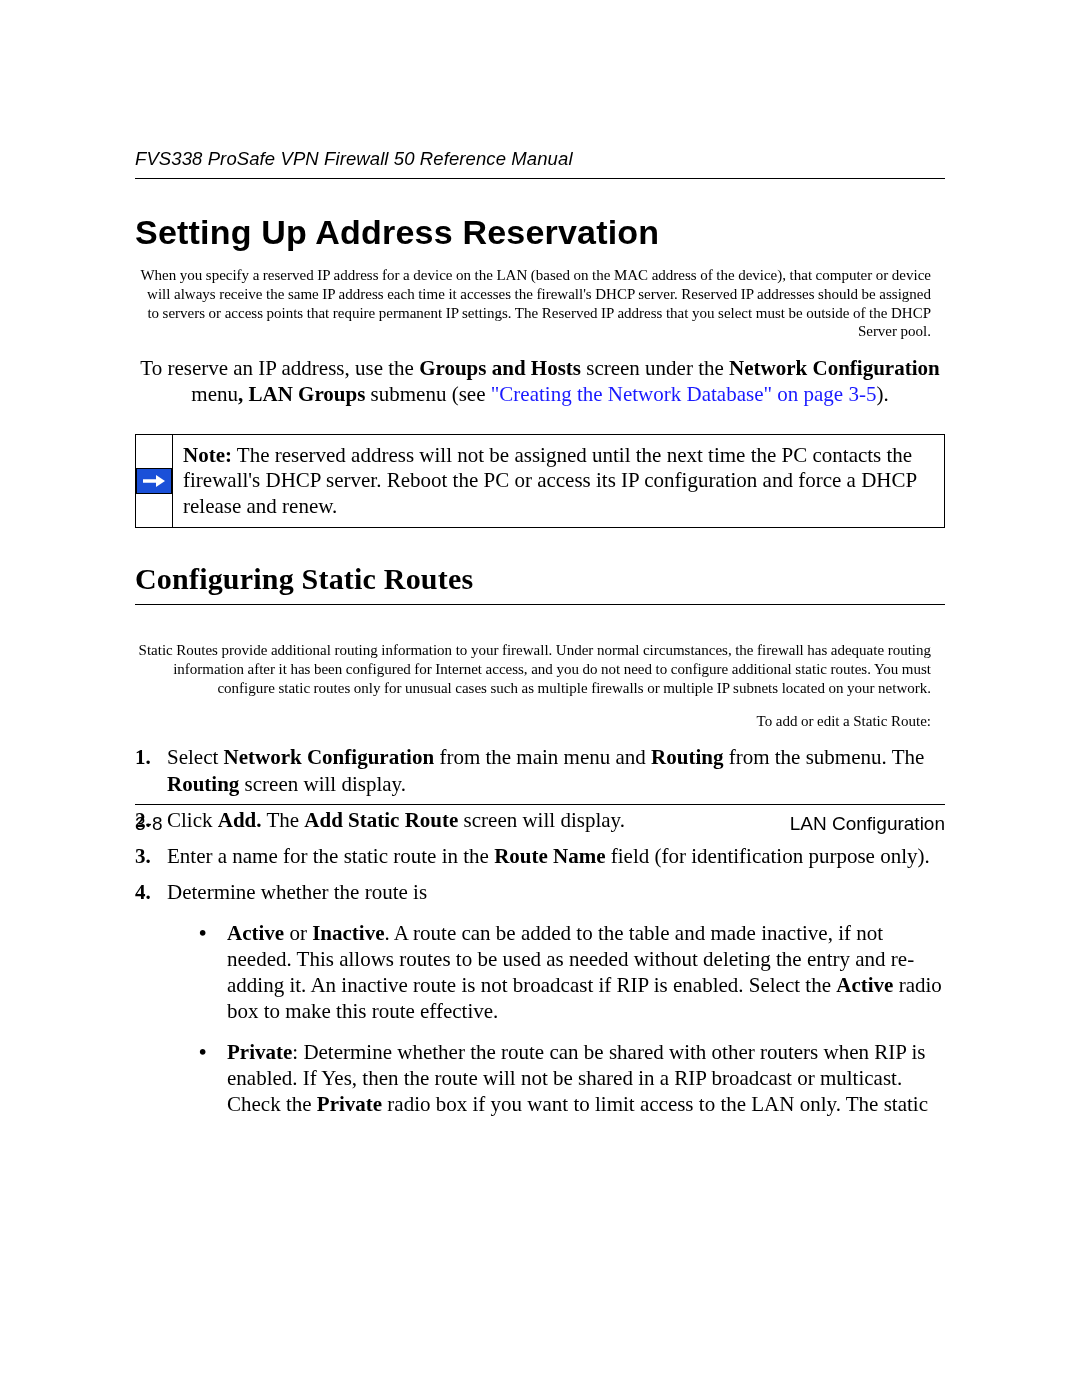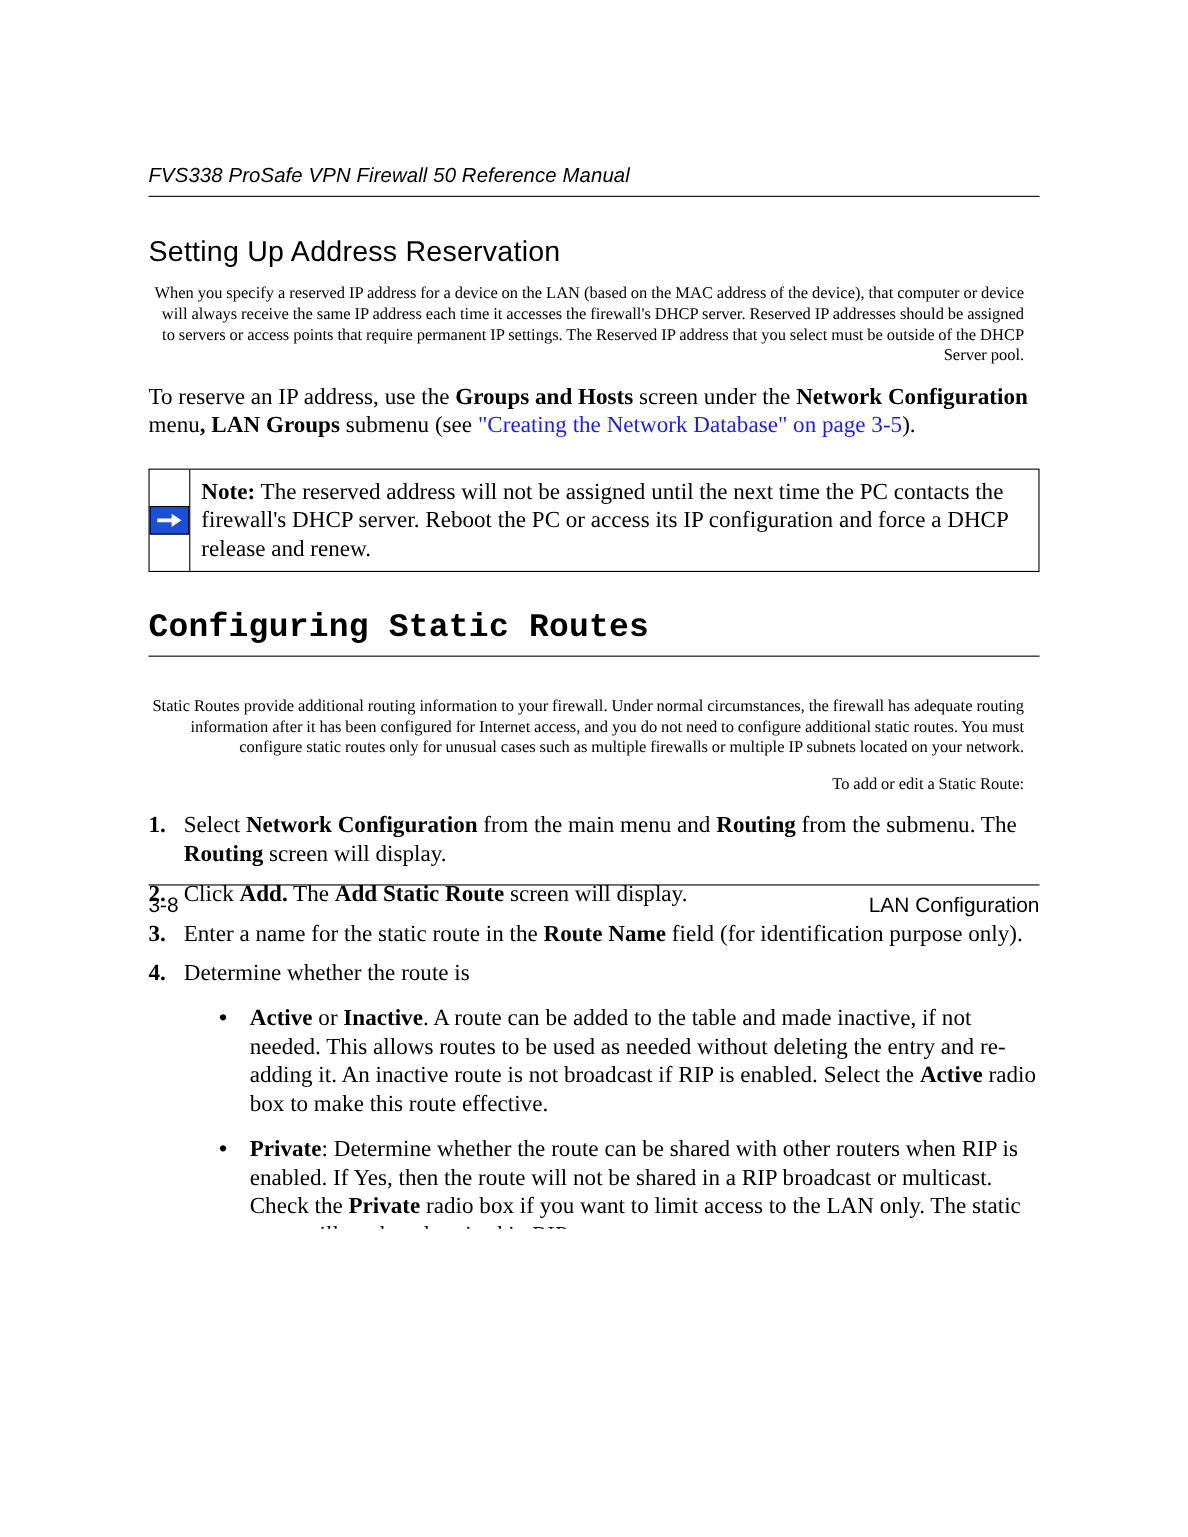--- a/index.html
+++ b/index.html
@@ -22,47 +22,48 @@
     font-size: 18.5px;
     letter-spacing: 0.1px;
     margin-bottom: 8px;
   }
   .head-rule, .foot-rule-top {
     border-top: 1.6px solid #000;
     margin-bottom: 34px;
   }
   .h2 {
     font-family: Arial, Helvetica, sans-serif;
-    font-weight: normal;
-    font-size: 26px;
+    font-weight: bold;
+    font-size: 34px;
     letter-spacing: 0.2px;
     margin: 0 0 14px 0;
   }
   .h1 {
-    font-family: Liberation Mono, monospace;
+    font-family: Liberation Serif, serif;
     font-weight: bold;
     font-size: 30px;
     letter-spacing: 0.2px;
     margin: 0 0 8px 0;
   }
   .h1-rule {
     border-top: 1.6px solid #000;
     margin-bottom: 36px;
   }
   .para {
     font-size: 15px;
     line-height: 1.25;
     margin: 0 14px 14px 0;
     text-align: right;
     word-spacing: -0.2px;
   }
   .para2 {
     font-size: 21px;
     line-height: 1.25;
     margin: 0 0 26px 0;
+    text-align: center;
   }
   .link {
     color: #1a1aff;
   }
   .bold { font-weight: bold; }
 
   .note-box {
     border: 1.5px solid #000;
     display: flex;
     margin: 12px 0 34px 0;

